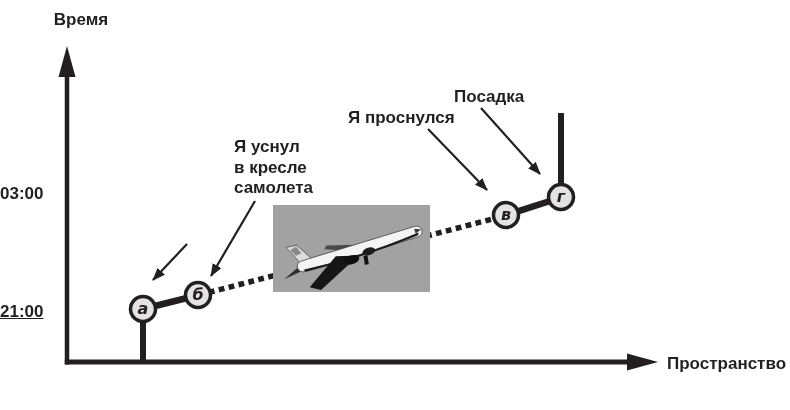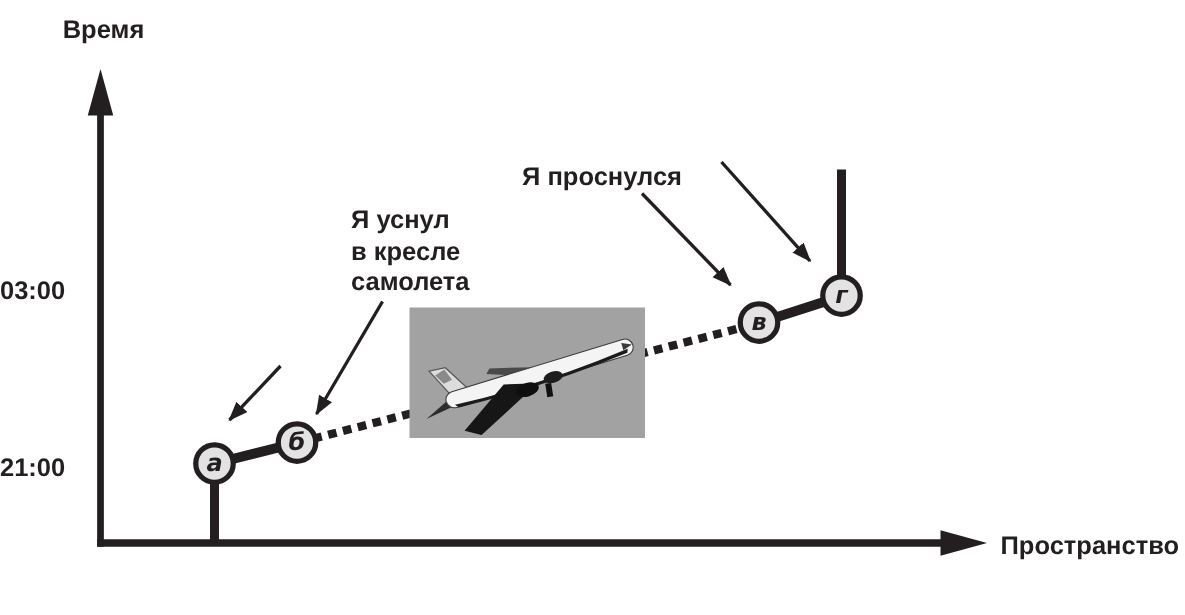--- a/index.html
+++ b/index.html
@@ -65,30 +65,31 @@
     <circle cx="198" cy="295" r="12.5" fill="#e3e3e3" stroke="#231f20" stroke-width="3.5"></circle>
     <circle cx="506" cy="215" r="12.5" fill="#e3e3e3" stroke="#231f20" stroke-width="3.5"></circle>
     <circle cx="561" cy="197" r="12.5" fill="#e3e3e3" stroke="#231f20" stroke-width="3.5"></circle>
 
     <path d="M 187 244 L 153 280" stroke="#231f20" stroke-width="2.2" fill="none" marker-end="url(#arw)"></path>
     <path d="M 255 201 L 211 276" stroke="#231f20" stroke-width="2.2" fill="none" marker-end="url(#arw)"></path>
     <path d="M 428 129 L 487 190" stroke="#231f20" stroke-width="2.2" fill="none" marker-end="url(#arw)"></path>
     <path d="M 481 108 L 540 174" stroke="#231f20" stroke-width="2.2" fill="none" marker-end="url(#arw)"></path>
   </svg>
 
-  <div class="label center" style="left:40px;top:10px;width:58px;">Время</div>
+  <div class="label center" style="left:52px;top:10px;width:58px;">Время</div>
   <div class="label" style="left:667px;top:354px;text-align:center;">Пространство</div>
 
   <div class="label right" style="left:0px;top:184px;width:54px;">03:00</div>
-  <div class="label right" style="left:0px;top:302px;width:54px;">21:00</div>
+  <div class="label right" style="left:0px;top:302px;width:54px;text-decoration:underline;">21:00</div>
 
 
   <div class="label" style="left:348px;top:108px;">Я проснулся</div>
   <div class="label pre" style="left:234px;top:137px;">Я уснул
 в кресле
 самолета</div>
+  <div class="label" style="left:454px;top:87px;">Посадка</div>
 
   <div class="pt-letter" style="left:143px;top:309px;">а</div>
   <div class="pt-letter" style="left:198px;top:295px;">б</div>
   <div class="pt-letter" style="left:506px;top:215px;">в</div>
   <div class="pt-letter" style="left:561px;top:197px;">г</div>
 
 </div>
 
 </body></html>

